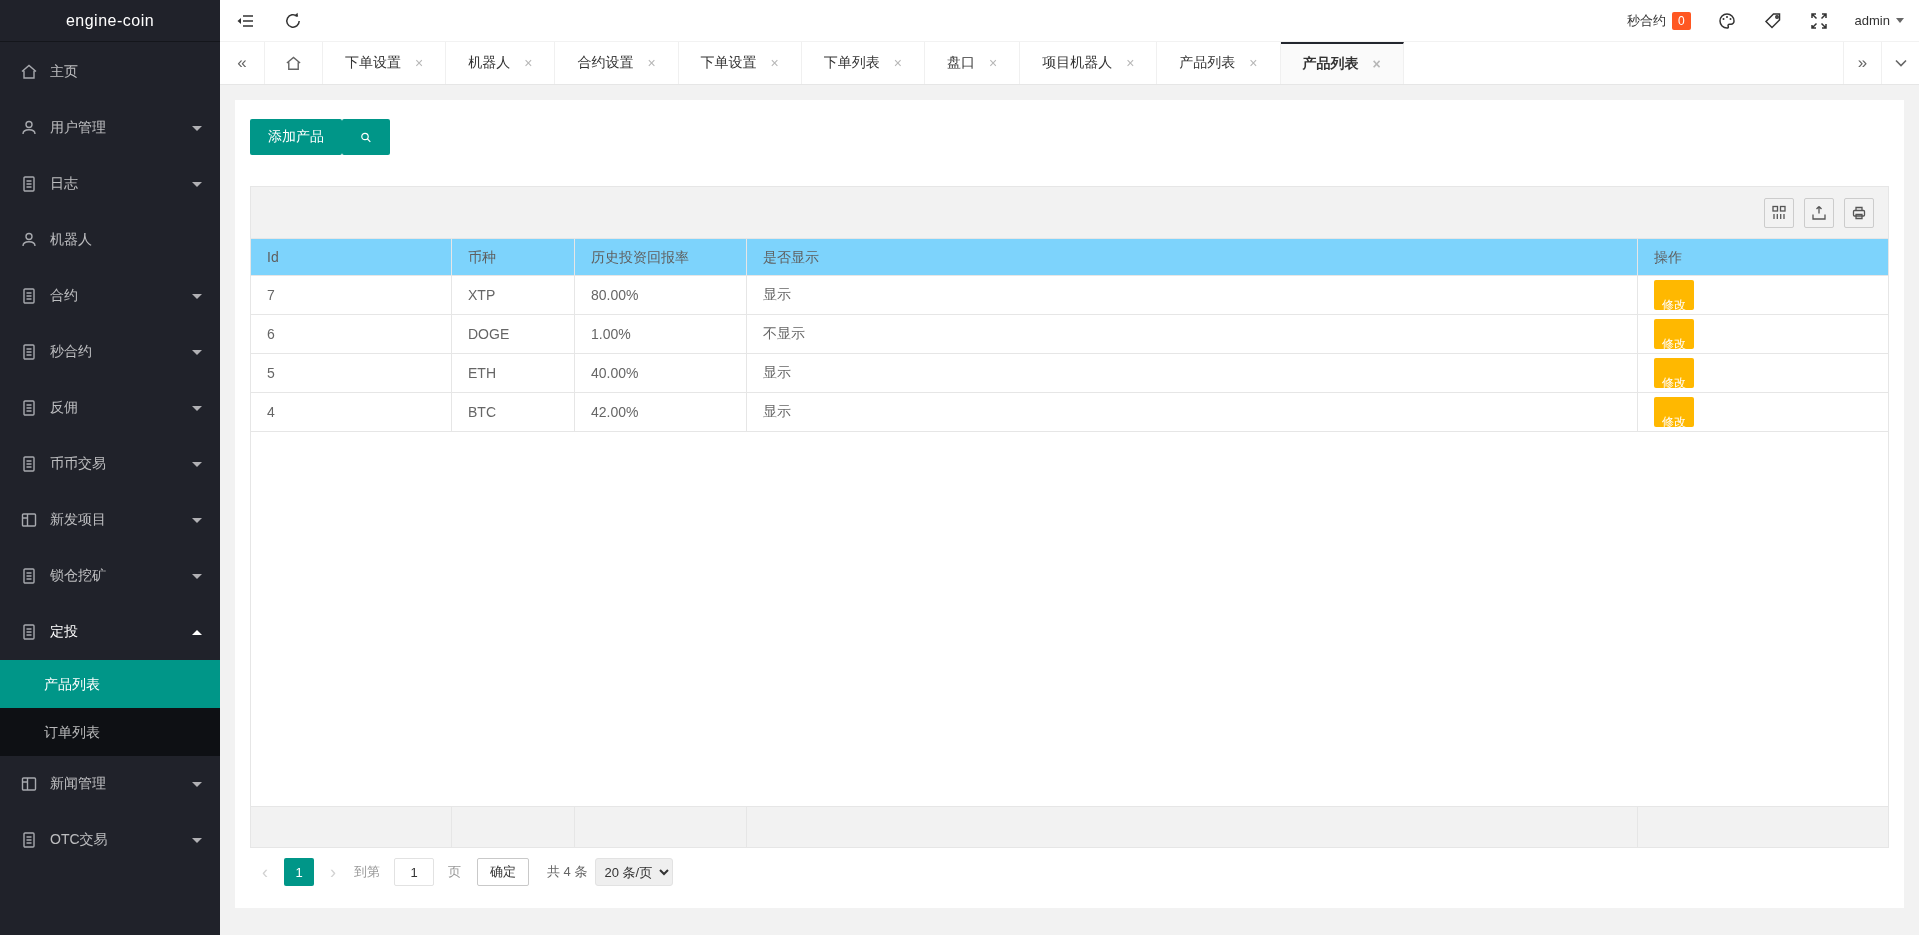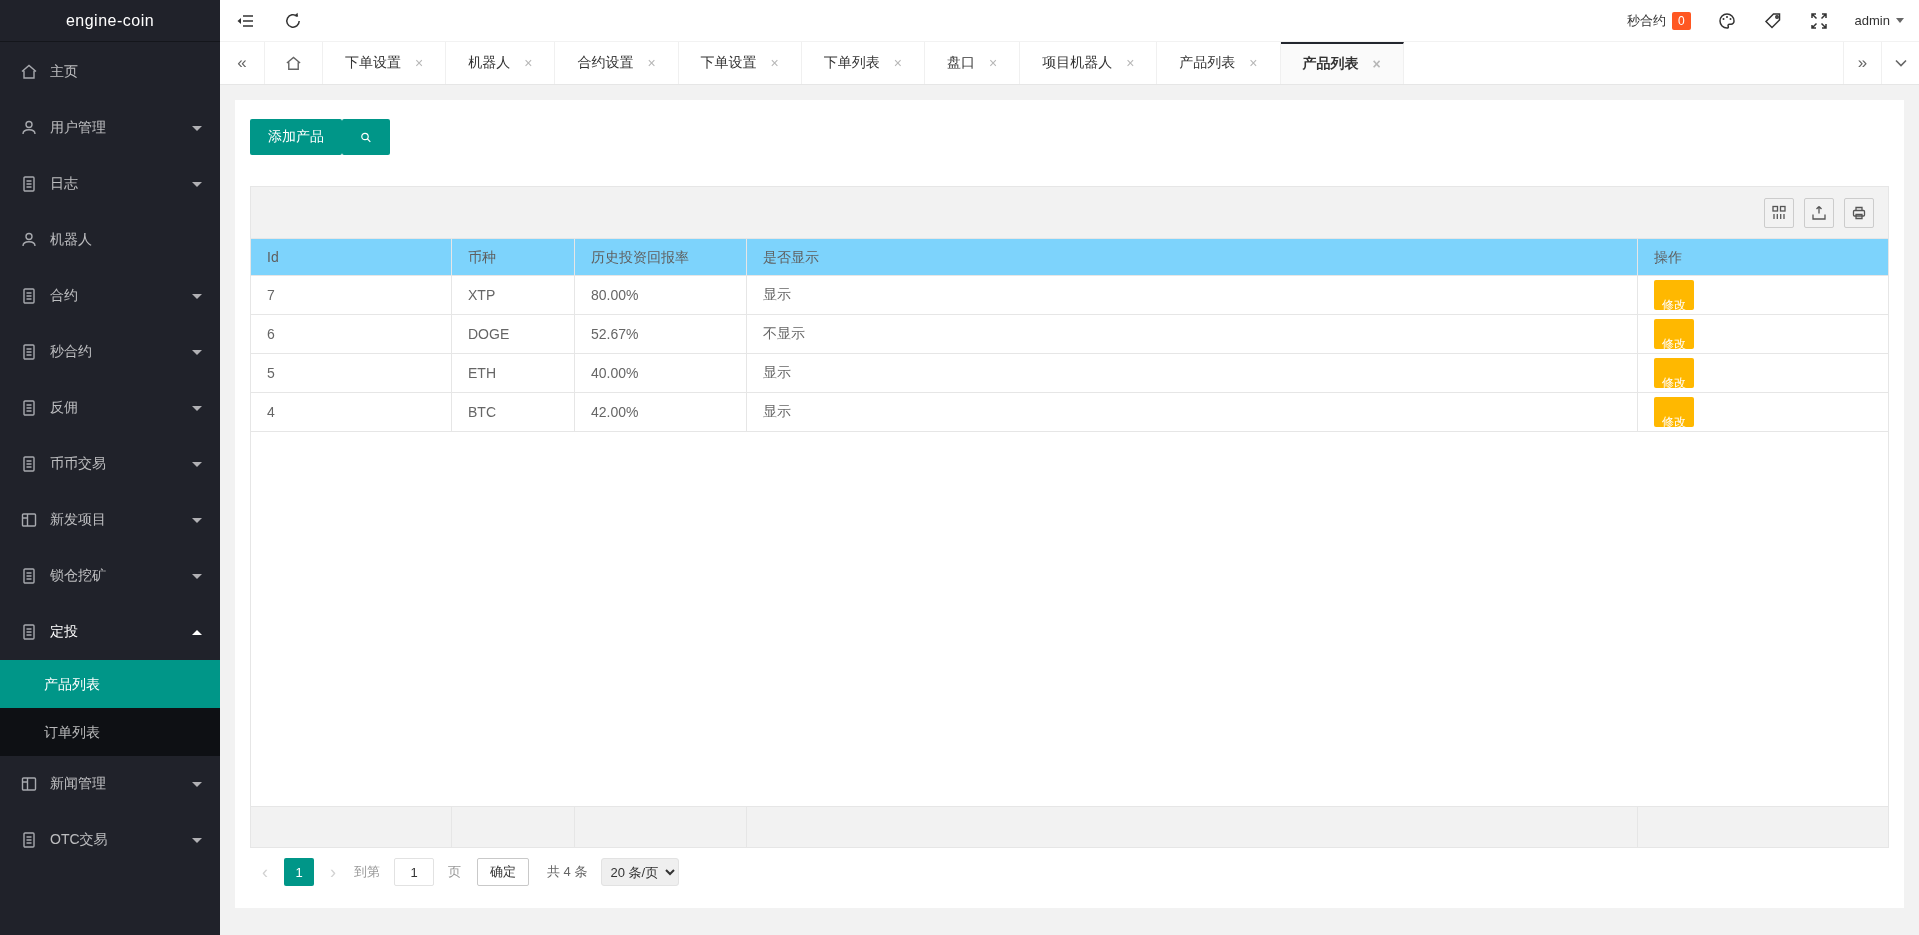--- a/index.html
+++ b/index.html
@@ -71,21 +71,21 @@
   .tf:last-child { border-right:none; }
 
   
   .pager { margin-top:9px; display:flex; align-items:center; height:30px; font-size:13px; color:#666; gap:0; }
   .pg-arrow { width:30px; height:28px; display:flex; align-items:center; justify-content:center; color:#d2d2d2; font-size:18px; cursor:pointer; }
   .pg-cur { min-width:30px; height:28px; margin:0 4px; background:#009688; color:#fff; display:flex; align-items:center; justify-content:center; border-radius:2px; font-size:13px; }
   .pg-text { margin:0 6px; color:#999; }
   .pg-input { width:40px; height:28px; border:1px solid #e2e2e2; border-radius:2px; text-align:center; font-size:13px; color:#333; margin:0 8px; }
   .pg-btn { height:28px; padding:0 12px; background:#fff; border:1px solid #c9c9c9; border-radius:2px; font-size:13px; color:#333; margin:0 10px; cursor:pointer; }
   .pg-total { margin:0 8px; color:#666; }
-  .pg-select { height:28px; border:1px solid #e2e2e2; border-radius:3px; font-size:13px; color:#333; margin-left:6px; padding:0 4px; }
+  .pg-select { height:28px; border:1px solid #e2e2e2; border-radius:3px; font-size:13px; color:#333; padding:0 4px; }
 </style>
 </head>
 <body>
 
 <aside class="sidebar">
   <div class="logo">engine-coin</div>
   <nav class="menu">
 
     <div class="side-item">
       <span class="micon"><svg viewBox="0 0 18 18">
@@ -364,21 +364,21 @@
               <div class="td">XTP</div>
               <div class="td">80.00%</div>
               <div class="td">显示</div>
               <div class="td">
                 <button class="btn-edit">修改</button>
               </div>
             </div>
             <div class="grid trow">
               <div class="td">6</div>
               <div class="td">DOGE</div>
-              <div class="td">52.67%</div>
+              <div class="td">1.00%</div>
               <div class="td">不显示</div>
               <div class="td">
                 <button class="btn-edit">修改</button>
               </div>
             </div>
             <div class="grid trow">
               <div class="td">5</div>
               <div class="td">ETH</div>
               <div class="td">40.00%</div>
               <div class="td">显示</div>

